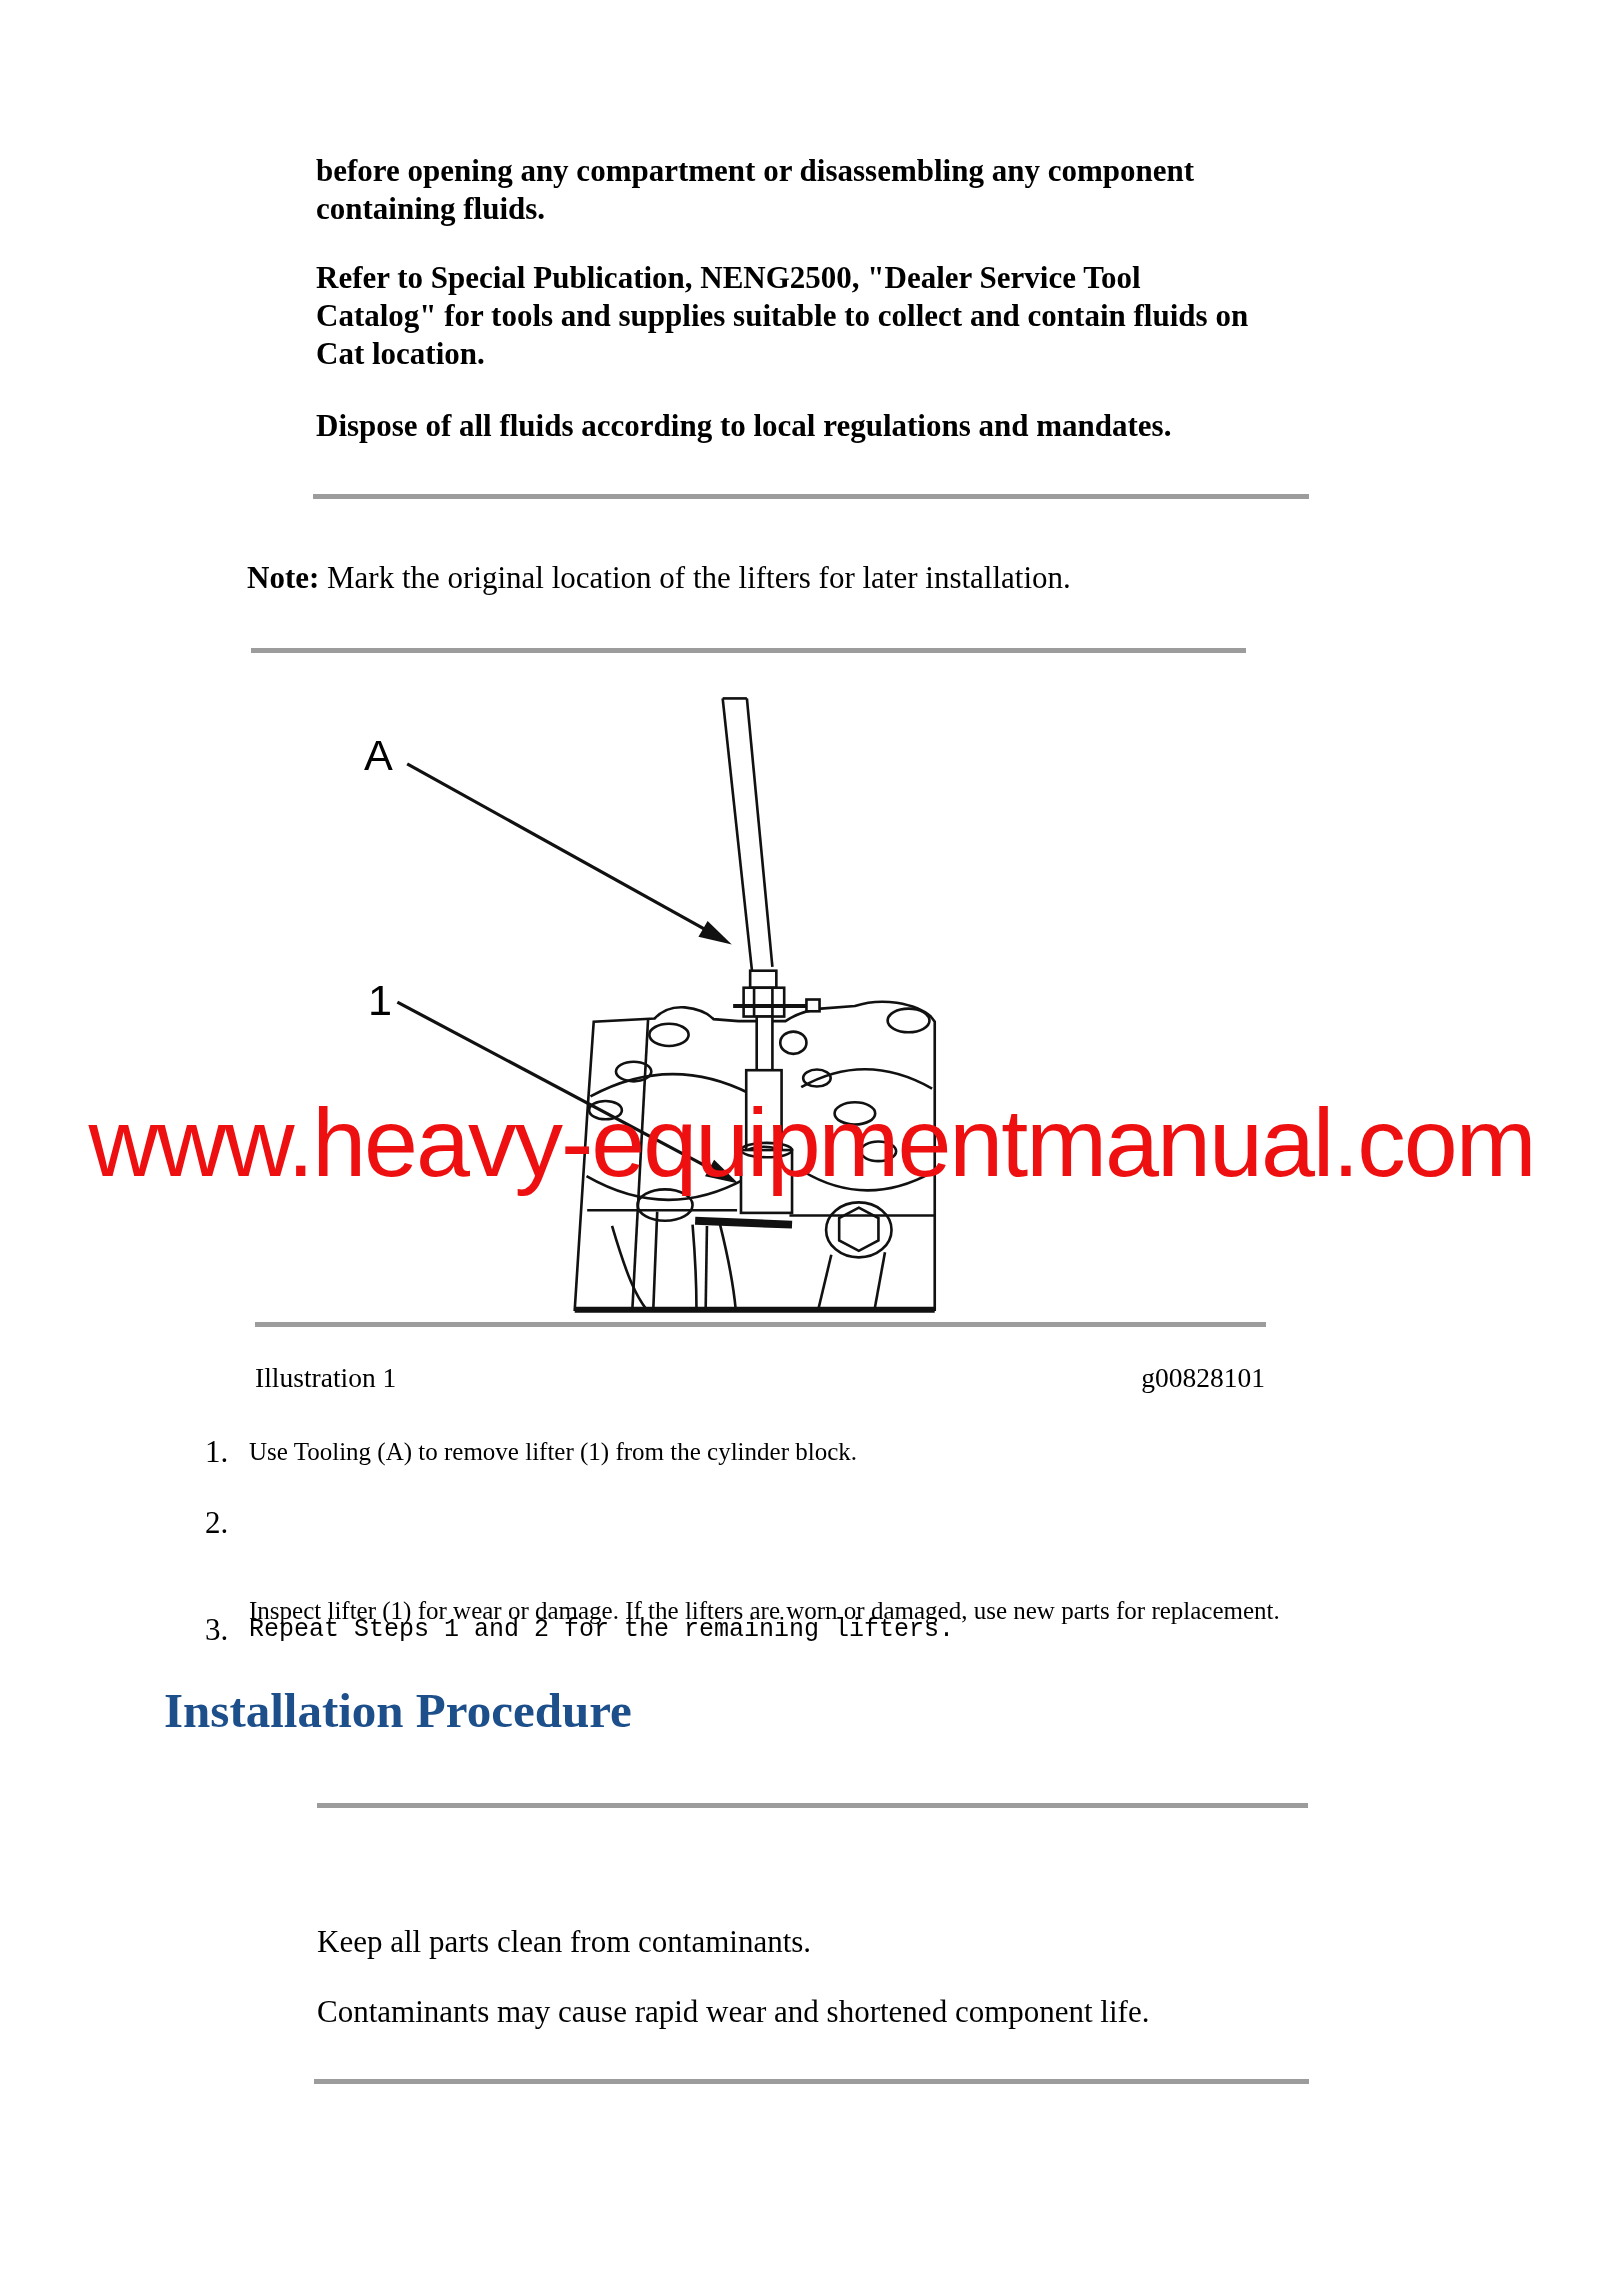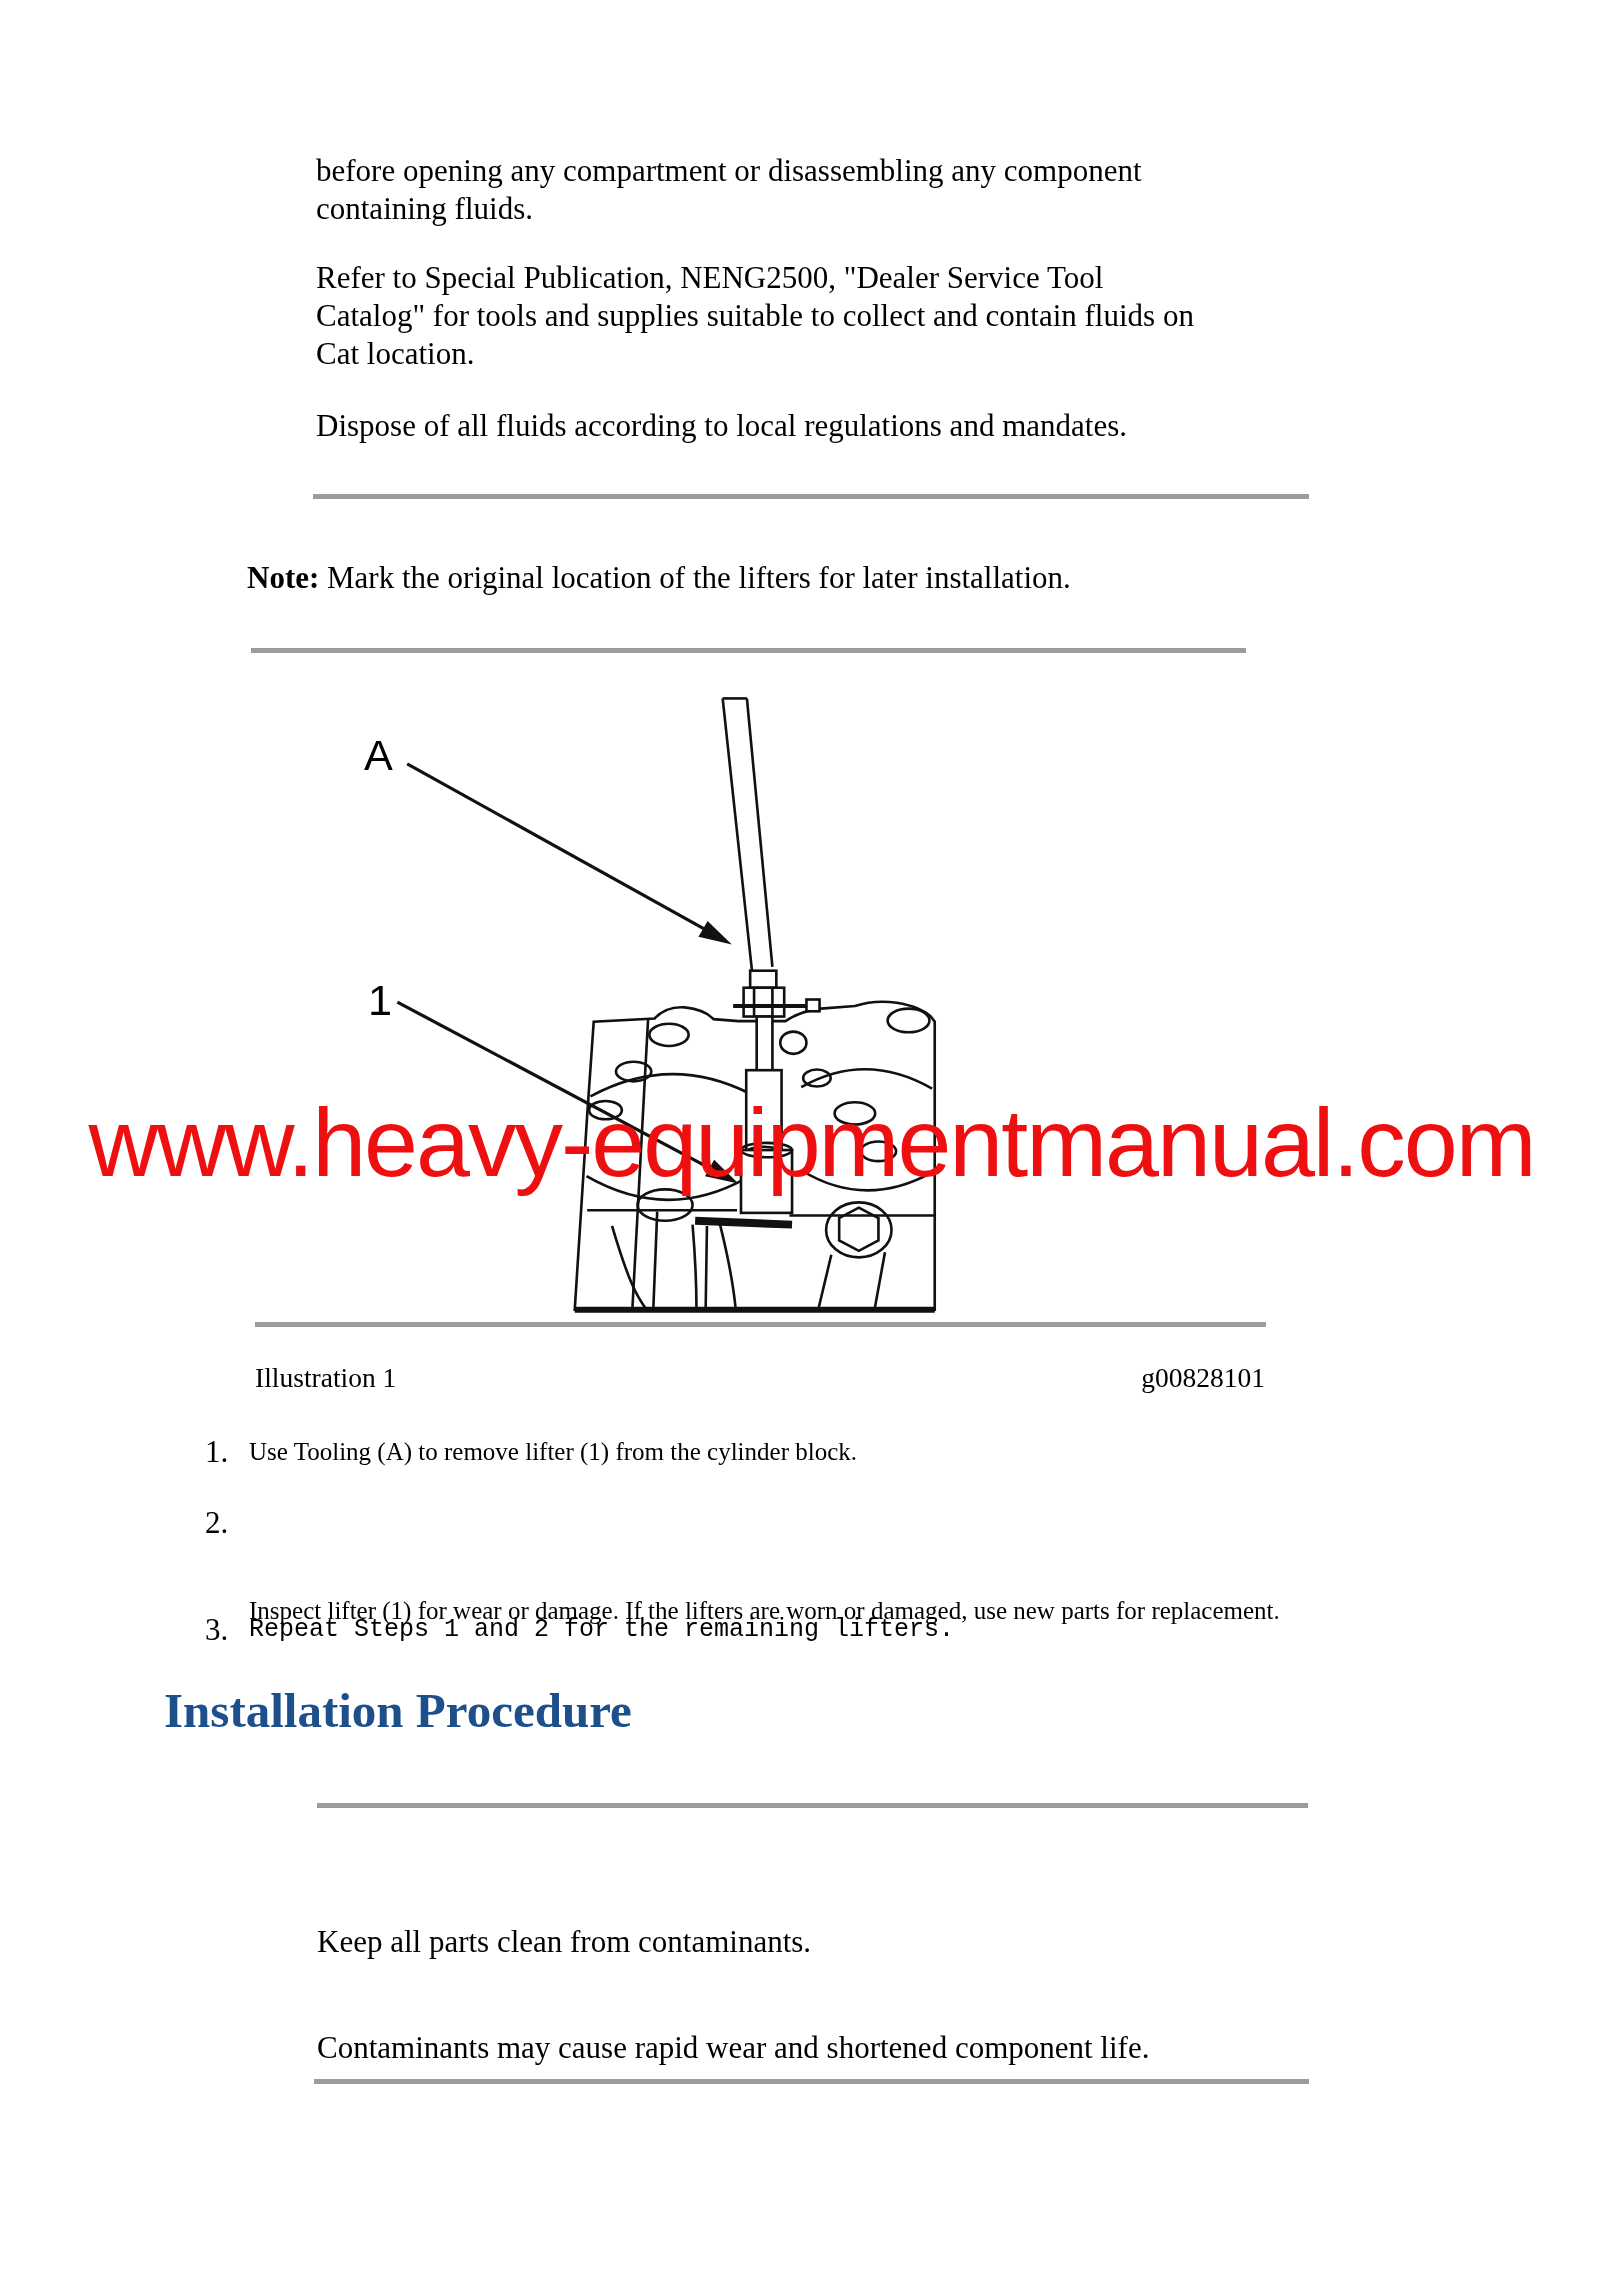--- a/index.html
+++ b/index.html
@@ -12,21 +12,21 @@
   #page{
     position:relative;
     width:1623px;height:2295px;
     background:#ffffff;
     overflow:hidden;
     font-family:"Liberation Serif", serif;
     color:var(--ink);
   }
   .abs{position:absolute;}
   .p-bold{
-    font-weight:400;font-size:31px;line-height:38px;
+    font-weight:700;font-size:31px;line-height:38px;
     white-space:nowrap;
   }
   .hr{background:var(--divider);height:4.6px;}
   .note-line{font-size:31px;line-height:38px;white-space:nowrap;}
   .note-label{font-weight:700;}
   .caption-row{
     display:flex;justify-content:space-between;align-items:center;
     font-size:27.5px;line-height:33px;
   }
   .step-num{font-size:31px;line-height:38px;}
@@ -175,18 +175,18 @@
     <div class="abs step-text" style="left:249px;top:1611px;width:1204px;font-family:Liberation Mono, monospace;">Repeat Steps 1 and 2 for the remaining lifters.</div>
   </div>
 
   <div class="abs section-heading" style="left:164px;top:1683px;">Installation Procedure</div>
 
   <div class="abs hr" style="left:317px;top:1803px;width:991px;"></div>
 
 
   <div class="abs notice-line" style="left:317px;top:1923px;">Keep all parts clean from contaminants.</div>
 
-  <div class="abs notice-line" style="left:317px;top:1993px;margin-top:36px;">Contaminants may cause rapid wear and shortened component life.</div>
+  <div class="abs notice-line" style="left:317px;top:1993px;">Contaminants may cause rapid wear and shortened component life.</div>
 
   <div class="abs hr" style="left:314px;top:2079px;width:995px;"></div>
 
 </div>
 
 
 </body></html>

